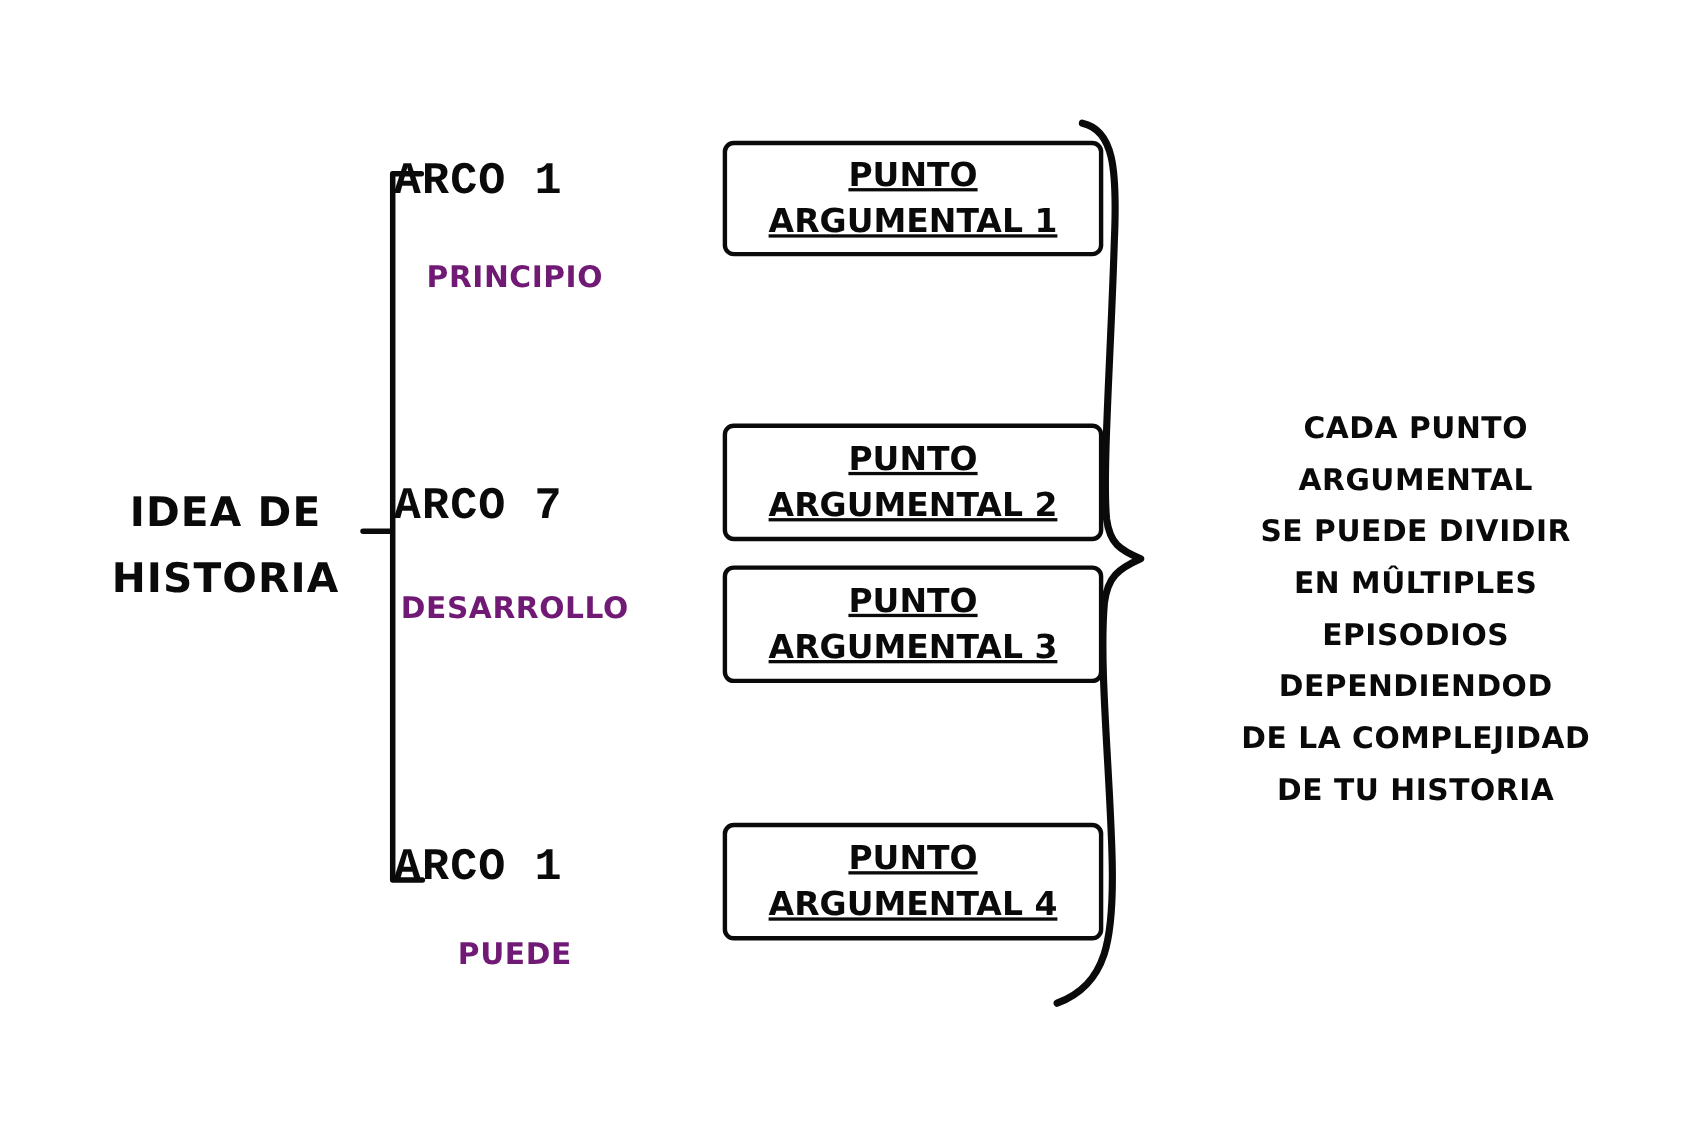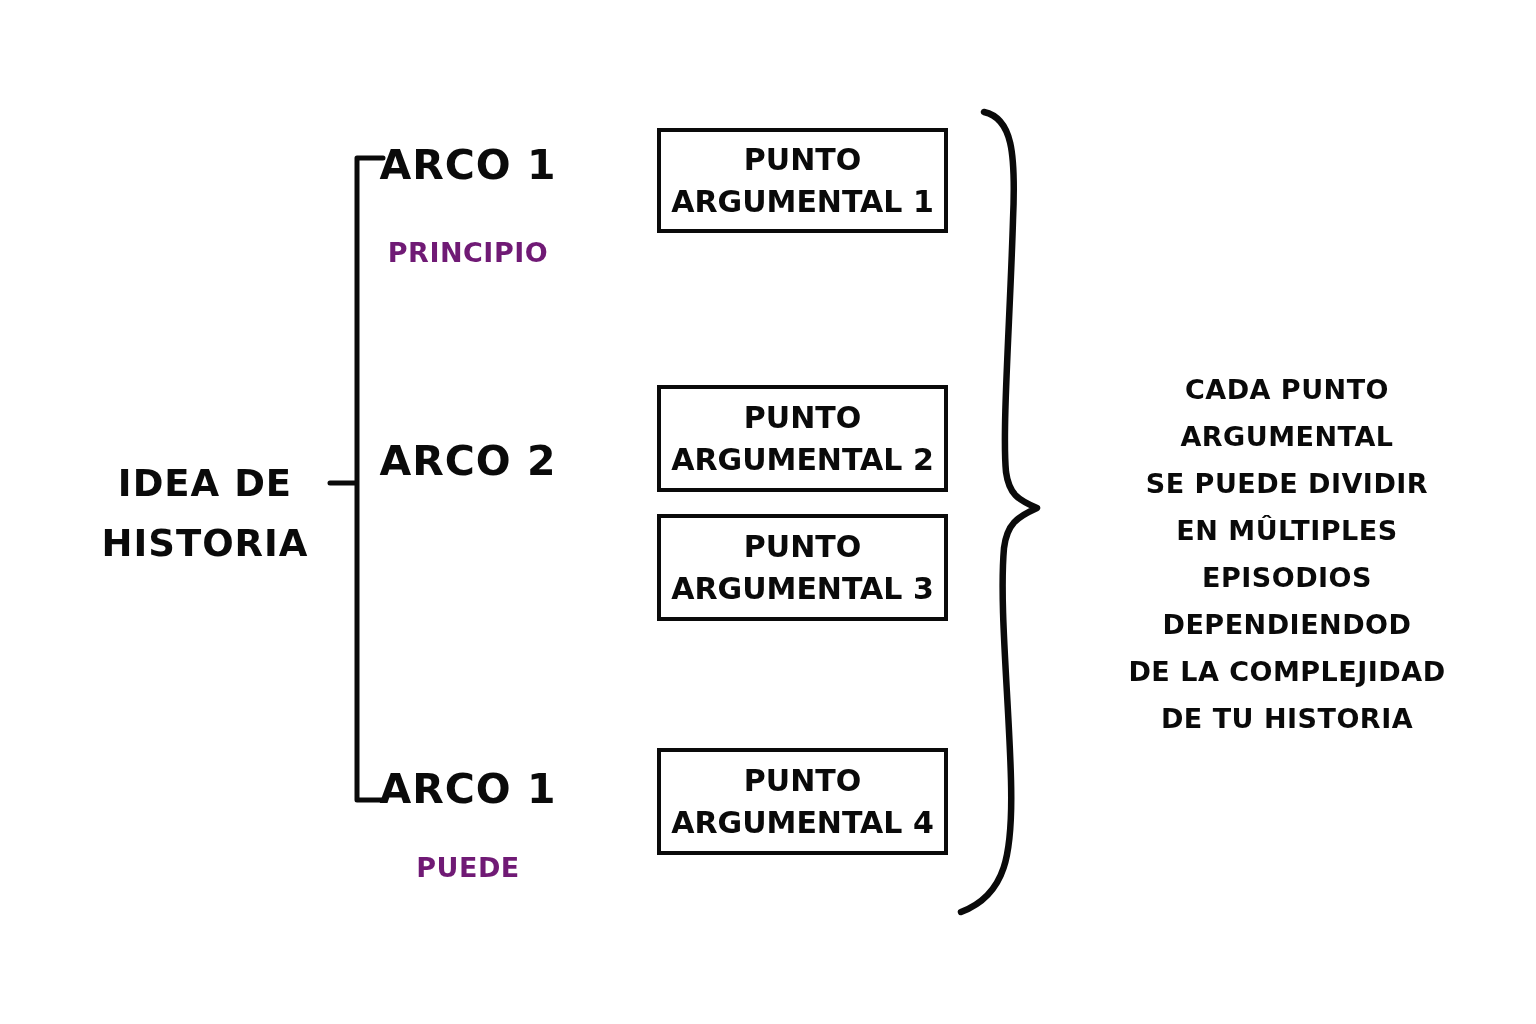--- a/index.html
+++ b/index.html
@@ -41,62 +41,63 @@
   .idea-label {
     position: absolute;
     left: 82px;
     top: 436px;
     width: 246px;
     text-align: center;
     font-size: 37px;
     line-height: 60px;
     letter-spacing: 1px;
     white-space: pre-line;
-    margin-top: 18px;
   }
   .arco-label {
     position: absolute;
     left: 358px;
     width: 220px;
-    text-align: center;
+    text-align: left;
     font-size: 41px;
     letter-spacing: 1px;
     line-height: 50px;
+    font-family: Liberation Mono, monospace;
   }
   .arco-1 { top: 140px; }
   .arco-2 { top: 436px; }
   .arco-3 { top: 764px; }
   .phase-label {
     position: absolute;
     left: 338px;
     width: 260px;
     text-align: center;
     font-size: 27px;
     line-height: 32px;
     letter-spacing: 0.5px;
     color: #701a75;
   }
   .phase-1 { top: 237px; }
   .phase-2 { top: 538px; }
   .phase-3 { top: 852px; }
   .pbox {
     position: absolute;
     left: 657px;
-    width: 291px;
+    width: 346px;
     box-sizing: border-box;
     border: 4px solid #0a0a0a;
-    border-radius: 0;
+    border-radius: 10px;
     background: #ffffff;
     display: flex;
     align-items: center;
     justify-content: center;
     text-align: center;
     font-size: 30px;
     line-height: 42px;
     white-space: pre-line;
+    text-decoration: underline;
   }
   .pbox-1 { top: 128px; height: 105px; }
   .pbox-2 { top: 385px; height: 107px; }
   .pbox-3 { top: 514px; height: 107px; }
   .pbox-4 { top: 748px; height: 107px; }
   .brace-note {
     position: absolute;
     left: 1102px;
     top: 366px;
     width: 370px;
@@ -122,21 +123,22 @@
              C 999 605, 1009 700, 1011 780
              C 1013 855, 1006 895, 961 912"></path>
   </svg>
 
   <div class="idea-label">IDEA DE
 HISTORIA</div>
 
   <div class="arco-label arco-1">ARCO 1</div>
   <div class="phase-label phase-1">PRINCIPIO</div>
 
-  <div class="arco-label arco-2">ARCO 2</div>
+  <div class="arco-label arco-2">ARCO 7</div>
+  <div class="phase-label phase-2">DESARROLLO</div>
 
   <div class="arco-label arco-3">ARCO 1</div>
   <div class="phase-label phase-3">PUEDE</div>
 
   <div class="pbox pbox-1">PUNTO
 ARGUMENTAL 1</div>
   <div class="pbox pbox-2">PUNTO
 ARGUMENTAL 2</div>
   <div class="pbox pbox-3">PUNTO
 ARGUMENTAL 3</div>

